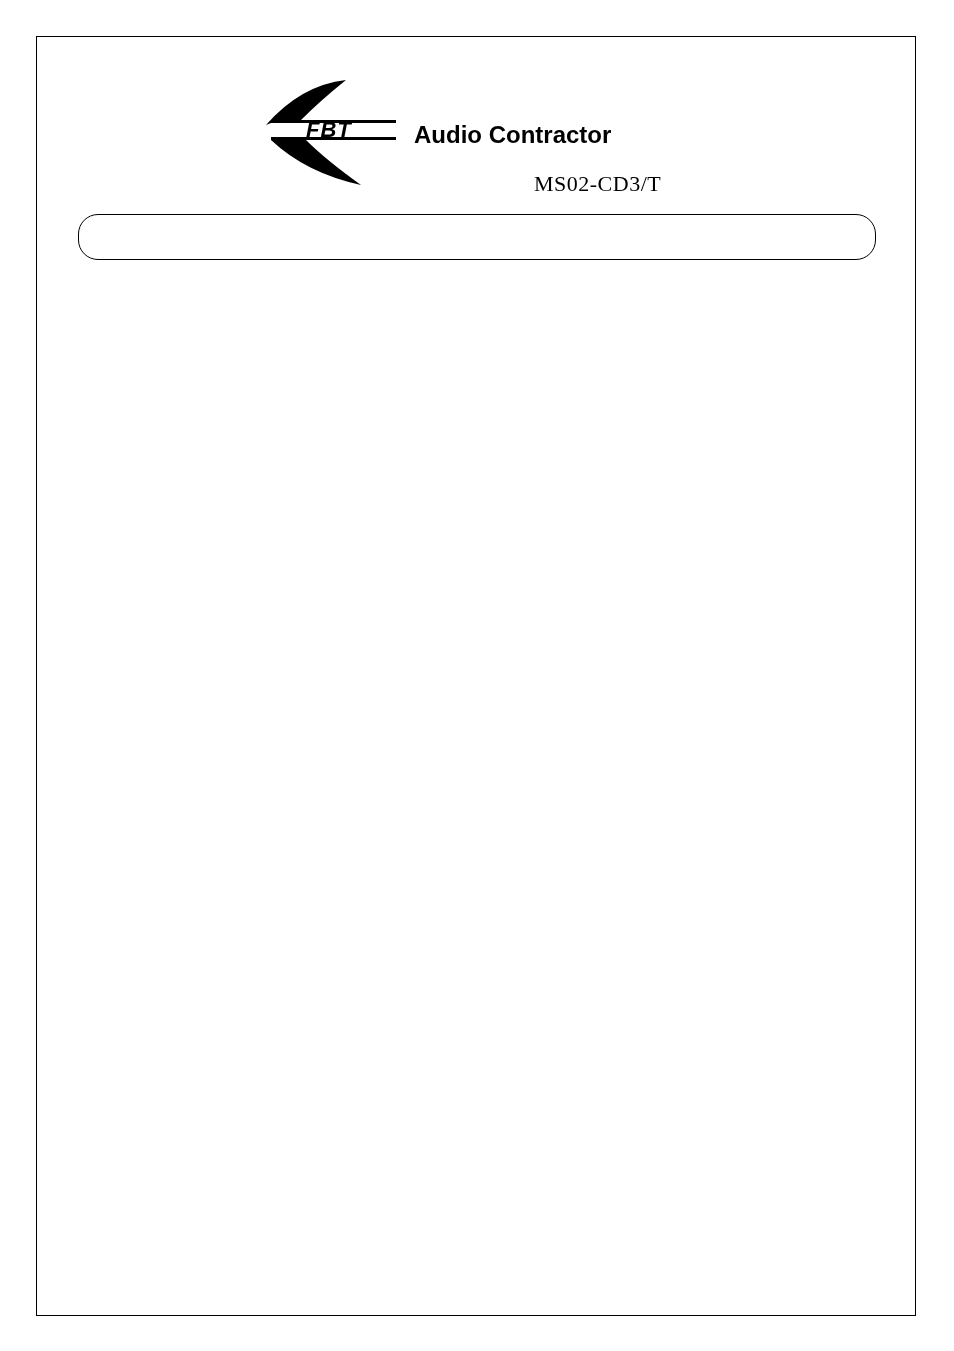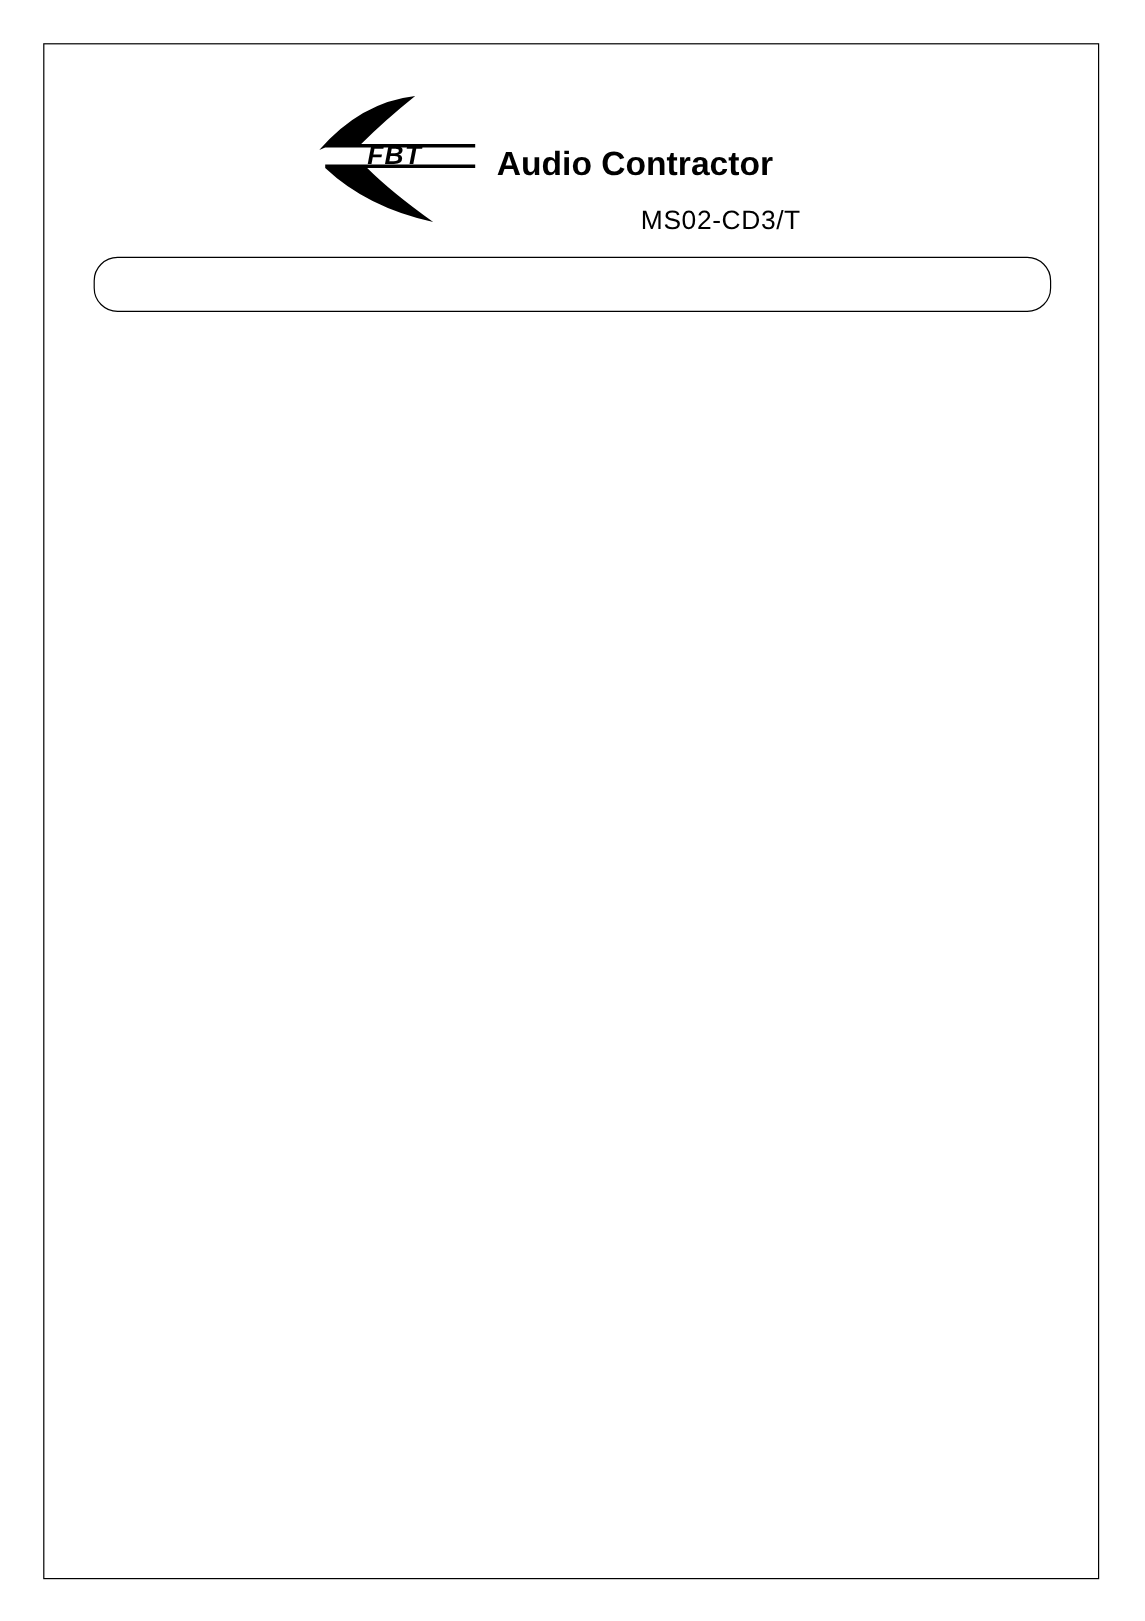--- a/index.html
+++ b/index.html
@@ -29,34 +29,34 @@
   }
   .logo-svg {
     position: absolute;
     top: 0;
     left: 0;
   }
   .brand-text {
     position: absolute;
     left: 148px;
     top: 46px;
-    font-size: 28px;
+    font-size: 24px;
     font-weight: bold;
     letter-spacing: 0px;
     font-family: "Arial Black", Arial, sans-serif;
     color: #000;
     white-space: nowrap;
   }
   .model-text {
     position: absolute;
     left: 268px;
     top: 96px;
     font-size: 22px;
     letter-spacing: 0.5px;
-    font-family: Liberation Sans, sans-serif;
+    font-family: Liberation Serif, serif;
     color: #000;
   }
   .rounded-band {
     position: absolute;
     top: 214px;
     left: 78px;
     width: 798px;
     height: 46px;
     border: 1px solid #000;
     border-radius: 20px;

